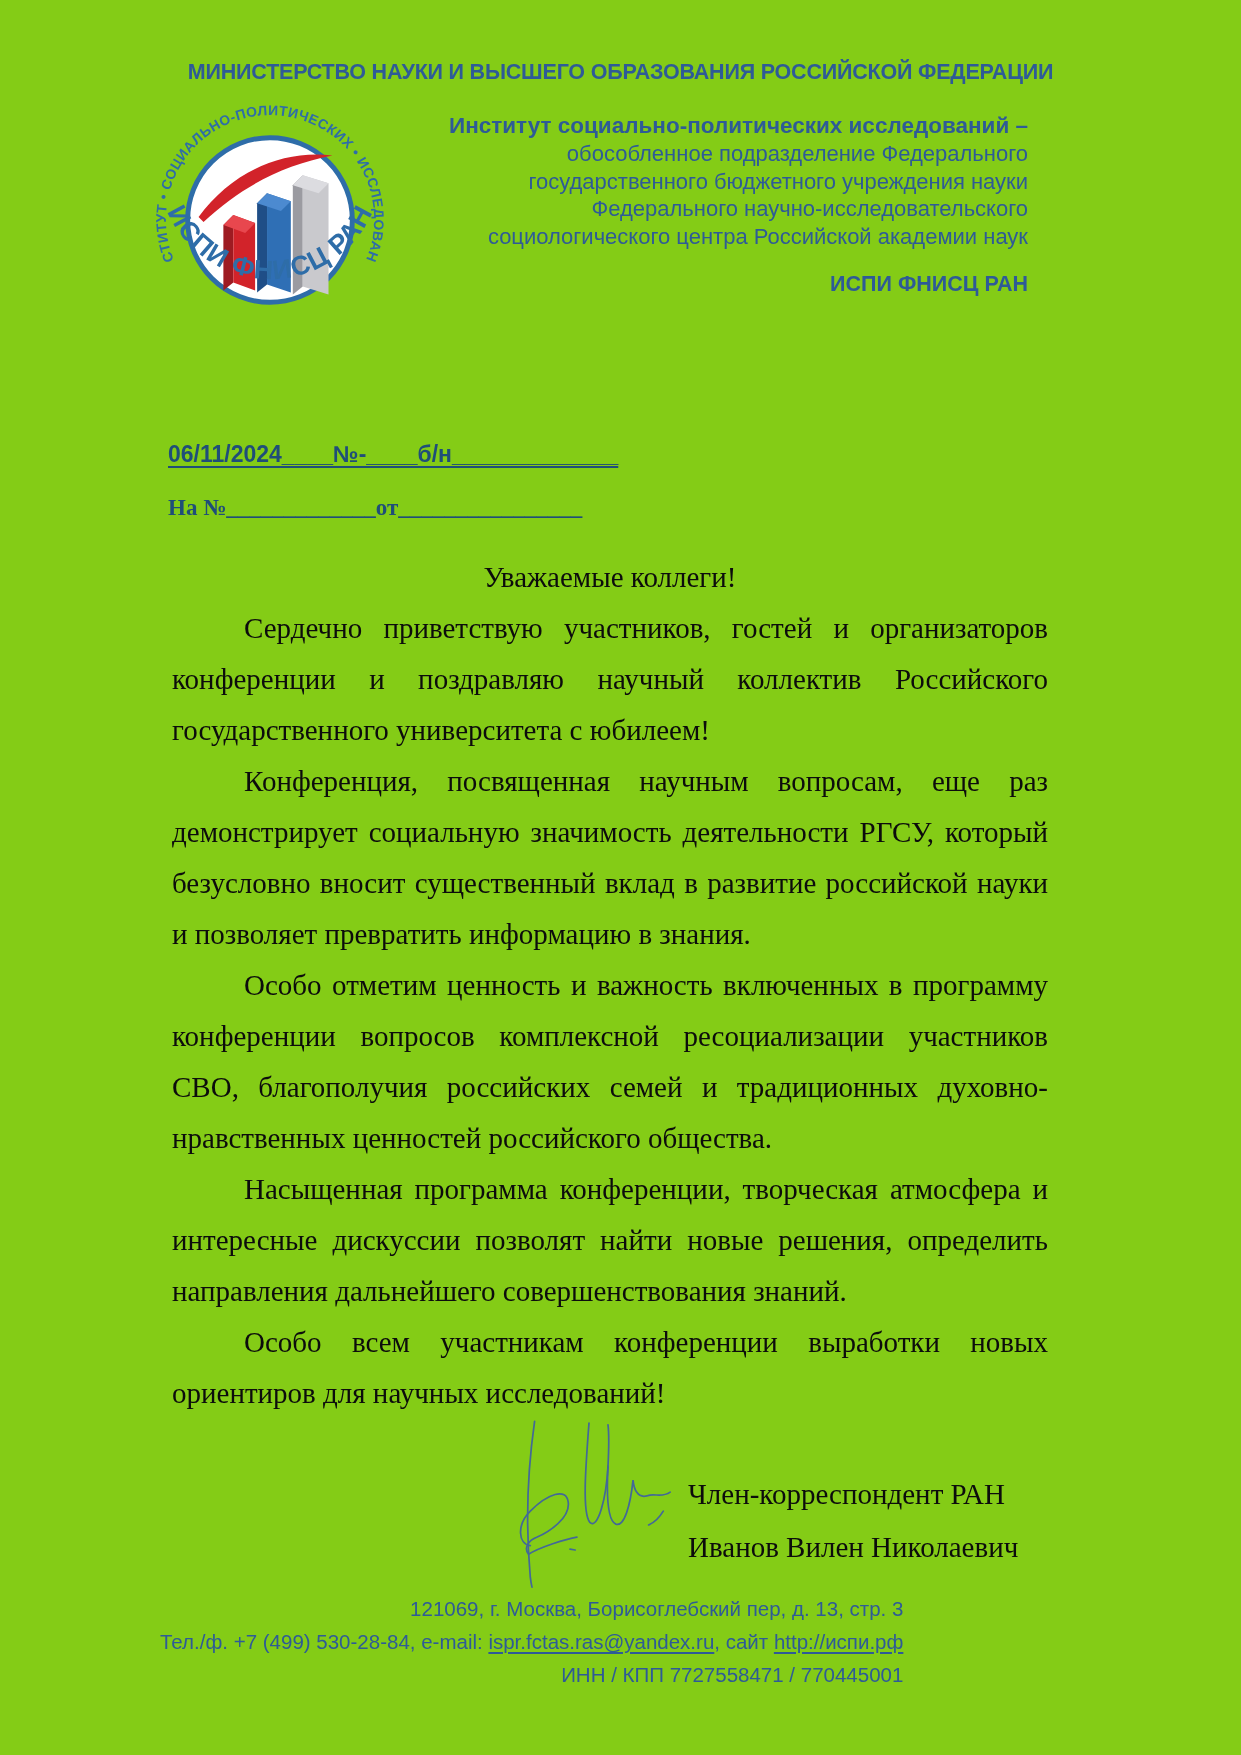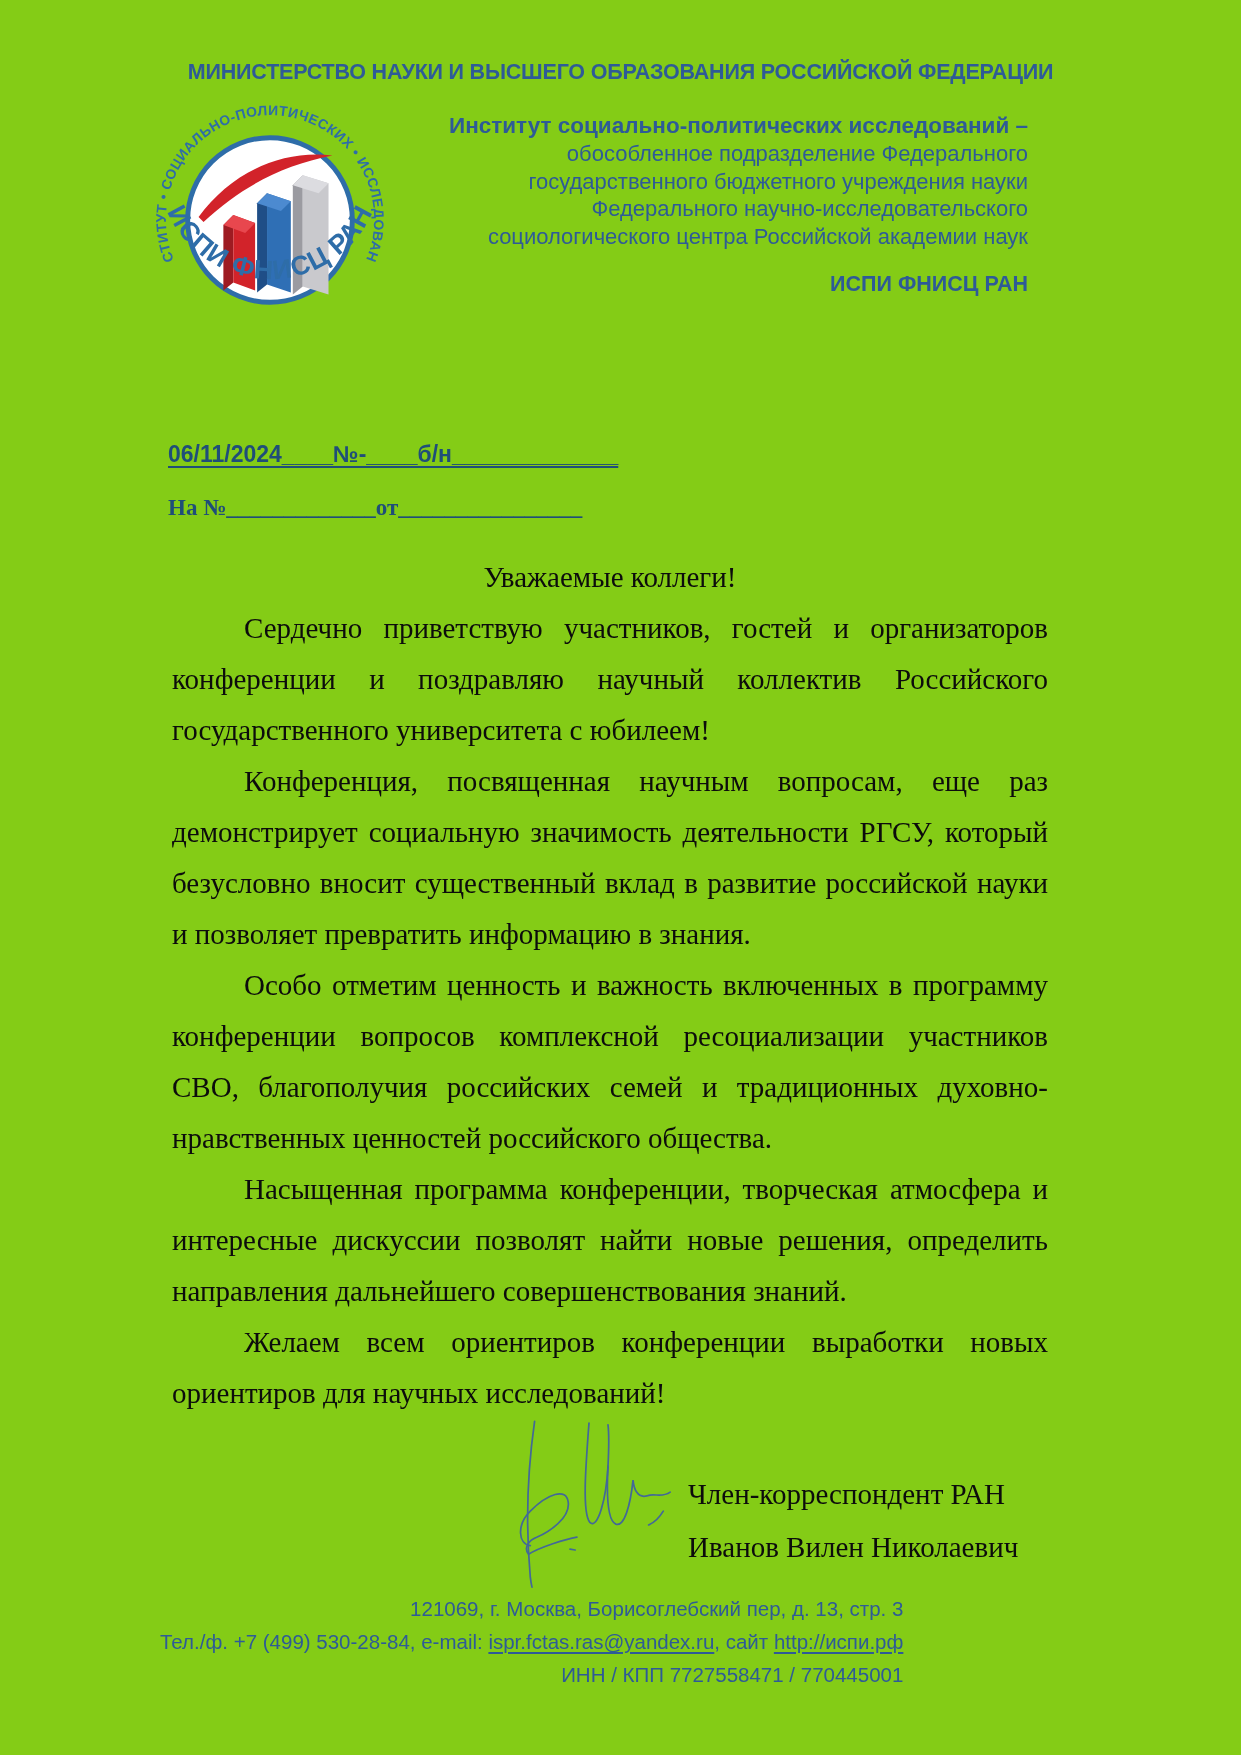--- a/index.html
+++ b/index.html
@@ -111,21 +111,21 @@
     <div class="ref-date">06/11/2024____№-____б/н_____________</div>
     <div class="ref-reply"><span>На №</span><span>_____________от________________</span></div>
   </div>
 
   <div class="body-text">
     <div class="salutation">Уважаемые коллеги!</div>
     <p>Сердечно приветствую участников, гостей и организаторов конференции и поздравляю научный коллектив Российского государственного университета с юбилеем!</p>
     <p>Конференция, посвященная научным вопросам, еще раз демонстрирует социальную значимость деятельности РГСУ, который безусловно вносит существенный вклад в развитие российской науки и позволяет превратить информацию в знания.</p>
     <p>Особо отметим ценность и важность включенных в программу конференции вопросов комплексной ресоциализации участников СВО, благополучия российских семей и традиционных духовно-нравственных ценностей российского общества.</p>
     <p>Насыщенная программа конференции, творческая атмосфера и интересные дискуссии позволят найти новые решения, определить направления дальнейшего совершенствования знаний.</p>
-    <p>Желаем всем ориентиров конференции выработки новых ориентиров для научных исследований!</p>
+    <p>Особо всем участникам конференции выработки новых ориентиров для научных исследований!</p>
   </div>
 
   <svg class="sig-svg" viewBox="0 0 220 200">
     <g fill="none" stroke="#3c5fa6" stroke-width="2" stroke-linecap="round" opacity="0.9">
       <path d="M 47 6 C 40 55 36 120 42 186 C 43 194 44 198 44 198"></path>
       <path d="M 42 150 C 28 148 26 126 42 110 C 62 90 84 82 86 100 C 88 118 64 134 50 140 C 40 144 34 152 40 160 C 52 152 84 142 96 140"></path>
       <path d="M 88 154 l 6 1"></path>
       <path d="M 110 8 C 106 60 102 112 111 123 C 120 132 130 96 132 58 C 133 38 133 18 132 10"></path>
       <path d="M 132 58 C 130 95 132 121 141 125 C 151 129 158 102 161 74 C 162 84 166 96 178 92 C 186 89 194 95 204 88"></path>
       <path d="M 196 110 C 190 120 184 124 179 126"></path>

